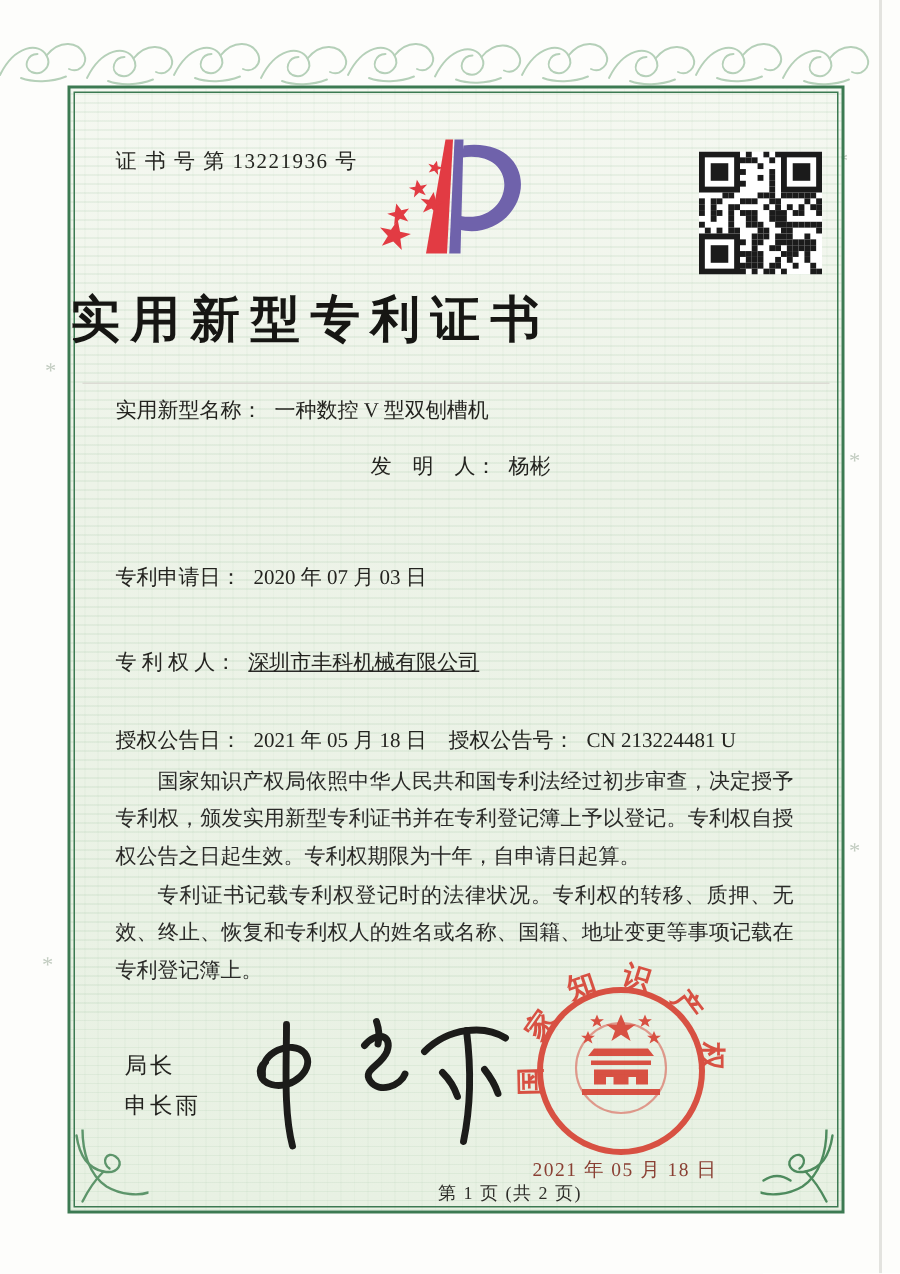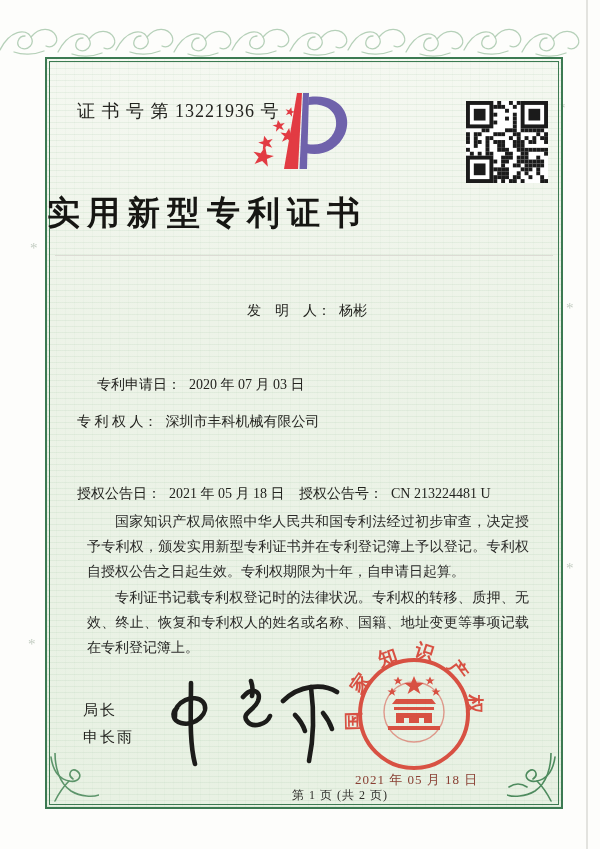--- a/index.html
+++ b/index.html
@@ -8,30 +8,30 @@
   .page-edge{position:absolute;right:12px;top:0;width:2px;height:100%;background:#e3e3df;}
   .top-ornament{position:absolute;left:0;top:22px;width:600px;height:36px;opacity:.8;}
   .frame{position:absolute;left:45px;top:57px;width:514px;height:748px;
          border:2px solid #3c7a52;
          background:
            repeating-linear-gradient(0deg,rgba(140,185,145,.13) 0 1px,transparent 1px 6px),
            repeating-linear-gradient(90deg,rgba(140,185,145,.05) 0 1px,transparent 1px 9px),
            linear-gradient(180deg,#f5f8f1 0%,#edf3e8 35%,#e8f1e3 100%);}
   .frame::before{content:"";position:absolute;inset:2px;border:1px solid #3c7a52;pointer-events:none;}
   .abs{position:absolute;}
-  .cert-number{left:30px;top:40px;font-size:18px;letter-spacing:1px;color:#23231f;}
+  .cert-number{left:30px;top:40px;font-size:14px;letter-spacing:1px;color:#23231f;}
   .title{left:0;top:132px;width:100%;font-size:33px;font-weight:700;
          letter-spacing:7px;color:#161613;}
   .fold-line{left:8px;top:196px;width:498px;height:1px;background:#dcdbd4;}
   .field-row{left:30px;width:460px;height:22px;font-size:14px;white-space:nowrap;}
   .field-label{display:inline-block;color:#23231f;}
   .field-value{margin-left:8px;color:#23231f;}
   .grant-pair2{position:absolute;left:222px;top:0;}
   .paras{left:30px;top:450px;width:452px;font-size:14px;line-height:25px;text-align:justify;}
-  .paras p{margin:0 0 1px 10px;text-indent:2em;}
+  .paras p{margin:0 0 1px 0;text-indent:2em;}
   .signer{left:36px;font-size:15px;letter-spacing:2px;color:#23231f;}
   .seal-date{left:308px;top:712px;font-size:13px;letter-spacing:1px;color:#8a4034;z-index:1;}
   .page-info{left:0;top:728px;width:100%;text-align:center;font-size:12px;color:#2e2e2a;letter-spacing:1px;margin-left:36px;}
   .back-note{position:absolute;left:0;top:822px;width:100%;text-align:center;font-size:13px;
              letter-spacing:2px;color:#33332f;margin-top:48px;}
   .wm{position:absolute;font-size:15px;color:rgba(105,130,105,.40);pointer-events:none;}
   svg{display:block;}
 </style>
 </head>
 <body>
@@ -242,27 +242,30 @@
         <rect x="16" y="2" width="3" height="3" fill="#1b1b1b"></rect>
         <rect x="0" y="14" width="7" height="7" fill="#1b1b1b"></rect>
         <rect x="1" y="15" width="5" height="5" fill="#ffffff"></rect>
         <rect x="2" y="16" width="3" height="3" fill="#1b1b1b"></rect>
       </svg>
 
     <div class="abs title">实用新型专利证书</div>
 
     <div class="abs fold-line"></div>
 
+    <div class="abs field-row" style="top:206px;">
+      <span class="field-label">实用新型名称：</span><span class="field-value">一种数控 V 型双刨槽机</span>
+    </div>
     <div class="abs field-row" style="top:243px;text-align:center;">
       <span class="field-label">发　明　人：</span><span class="field-value">杨彬</span>
     </div>
-    <div class="abs field-row" style="top:317px;margin-left:20px;">
+    <div class="abs field-row" style="top:317px;">
       <span class="field-label">专利申请日：</span><span class="field-value">2020 年 07 月 03 日</span>
     </div>
-    <div class="abs field-row" style="top:354px;">
+    <div class="abs field-row" style="top:374px;text-decoration:underline;">
       <span class="field-label">专 利 权 人：</span><span class="field-value">深圳市丰科机械有限公司</span>
     </div>
 
     <div class="abs field-row" style="top:426px;">
       <span class="field-label">授权公告日：</span><span class="field-value">2021 年 05 月 18 日</span>
       <span class="grant-pair2">
         <span class="field-label">授权公告号：</span><span class="field-value">CN 213224481 U</span>
       </span>
     </div>
 

